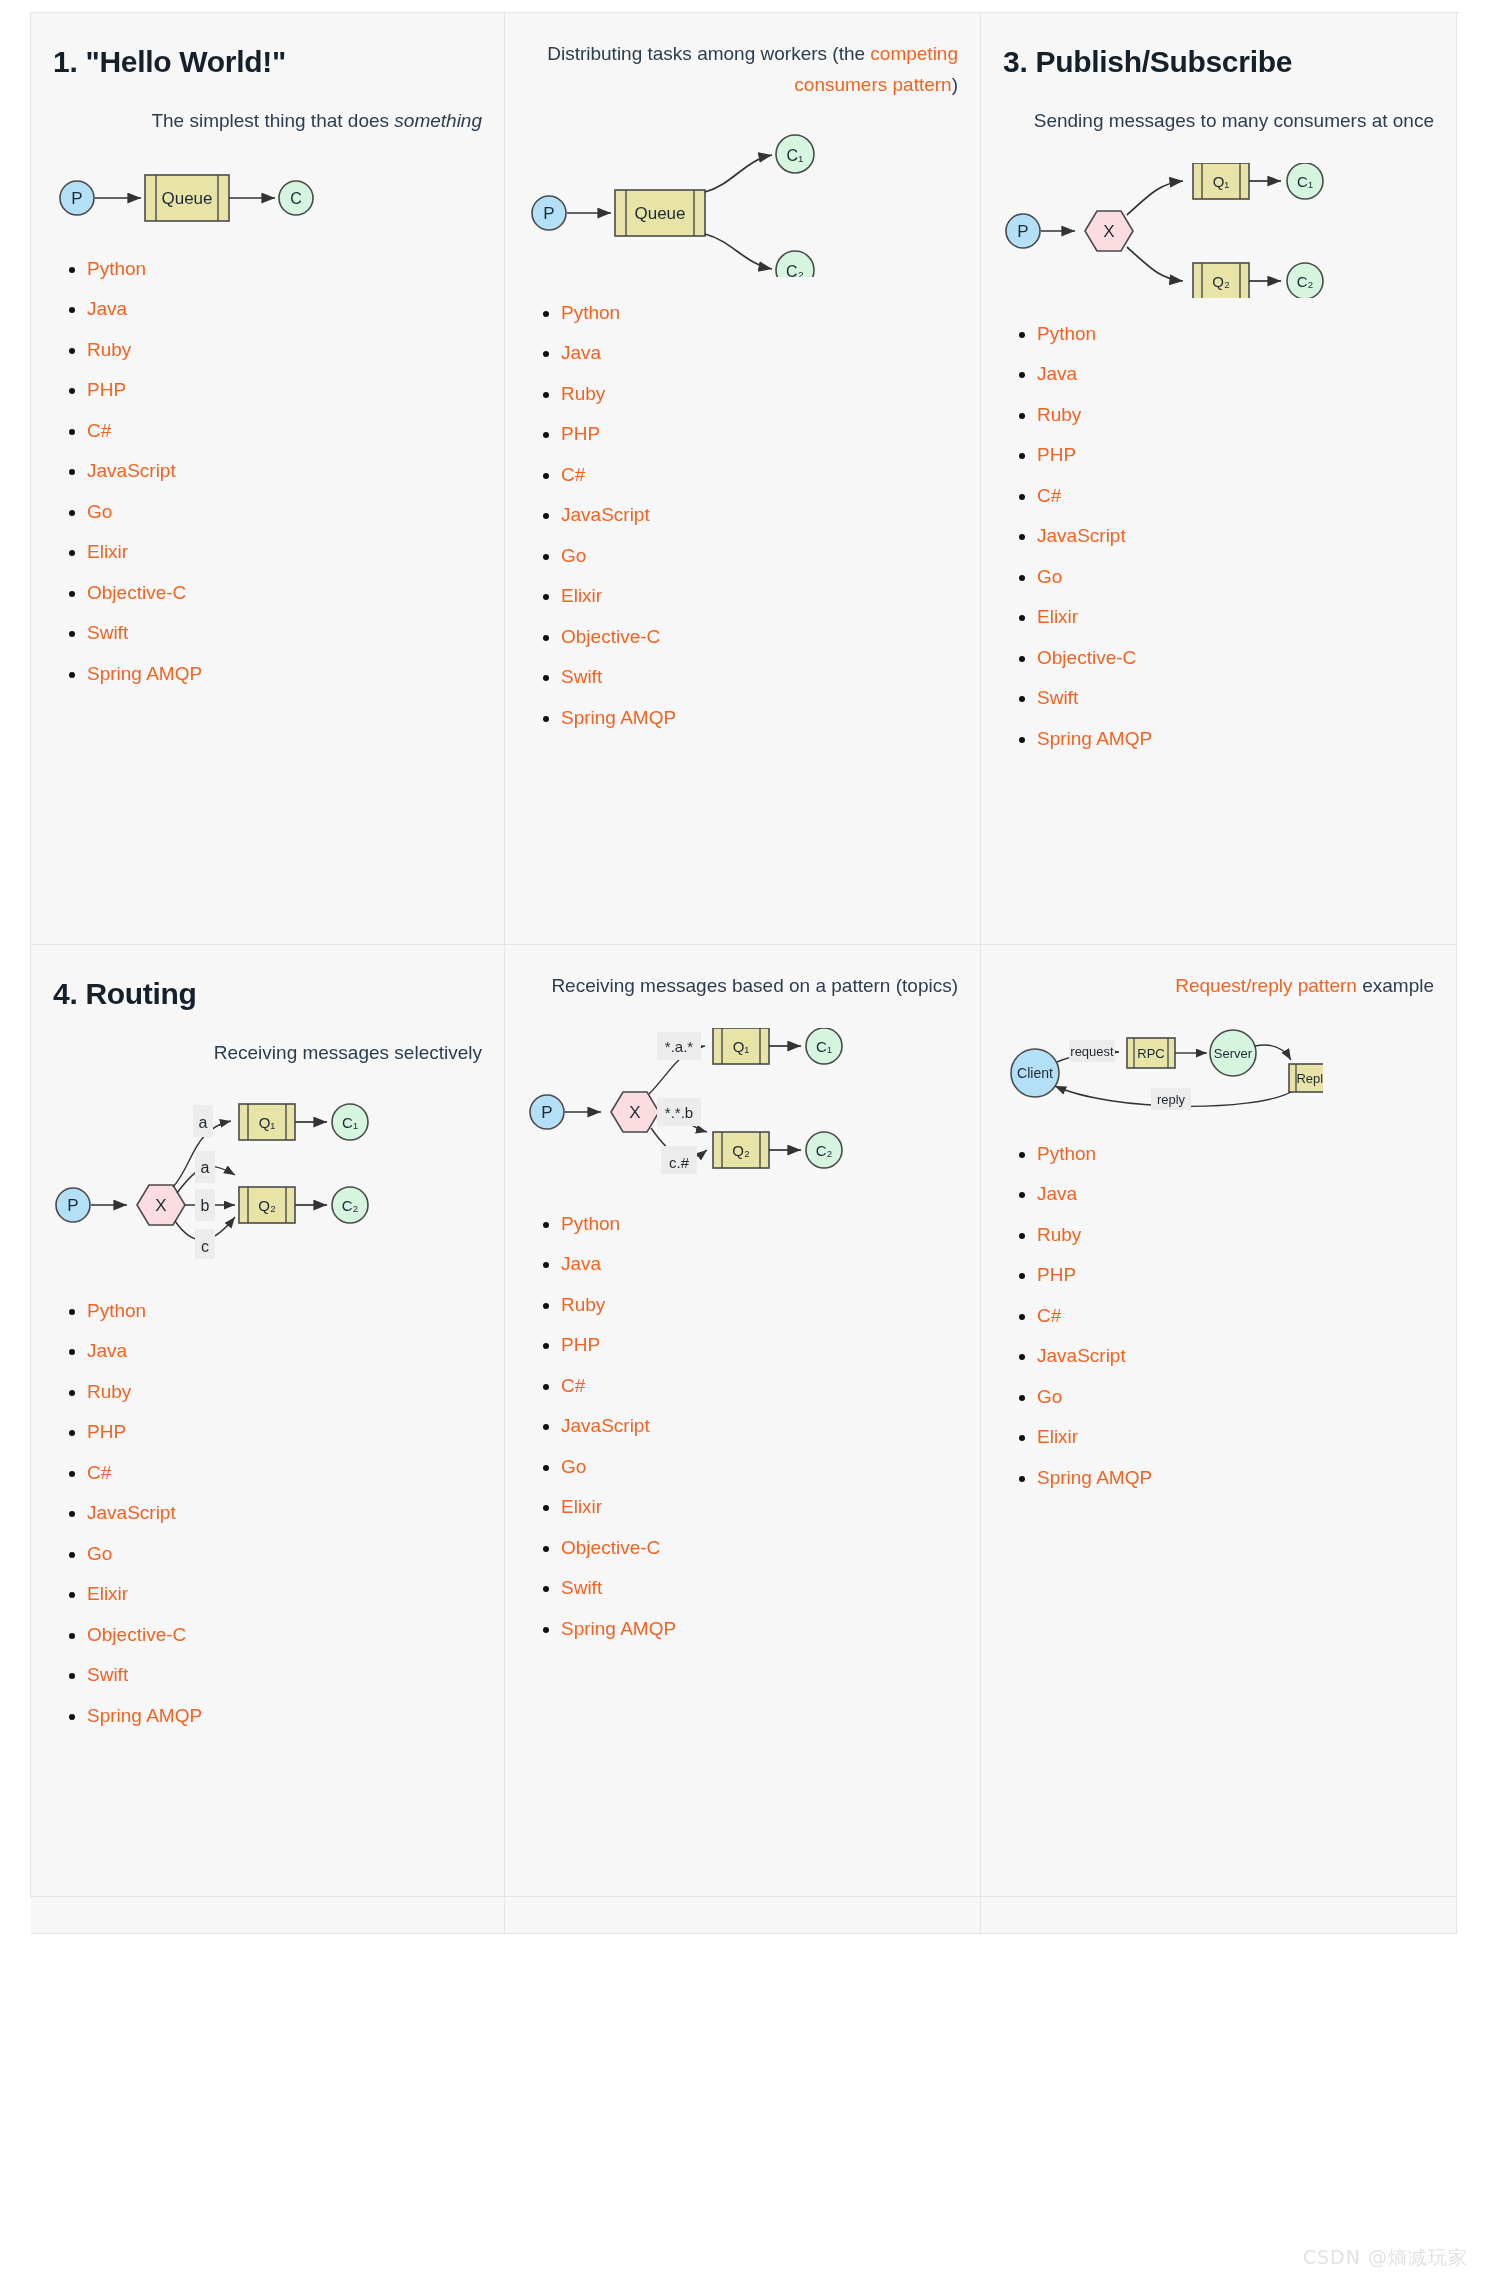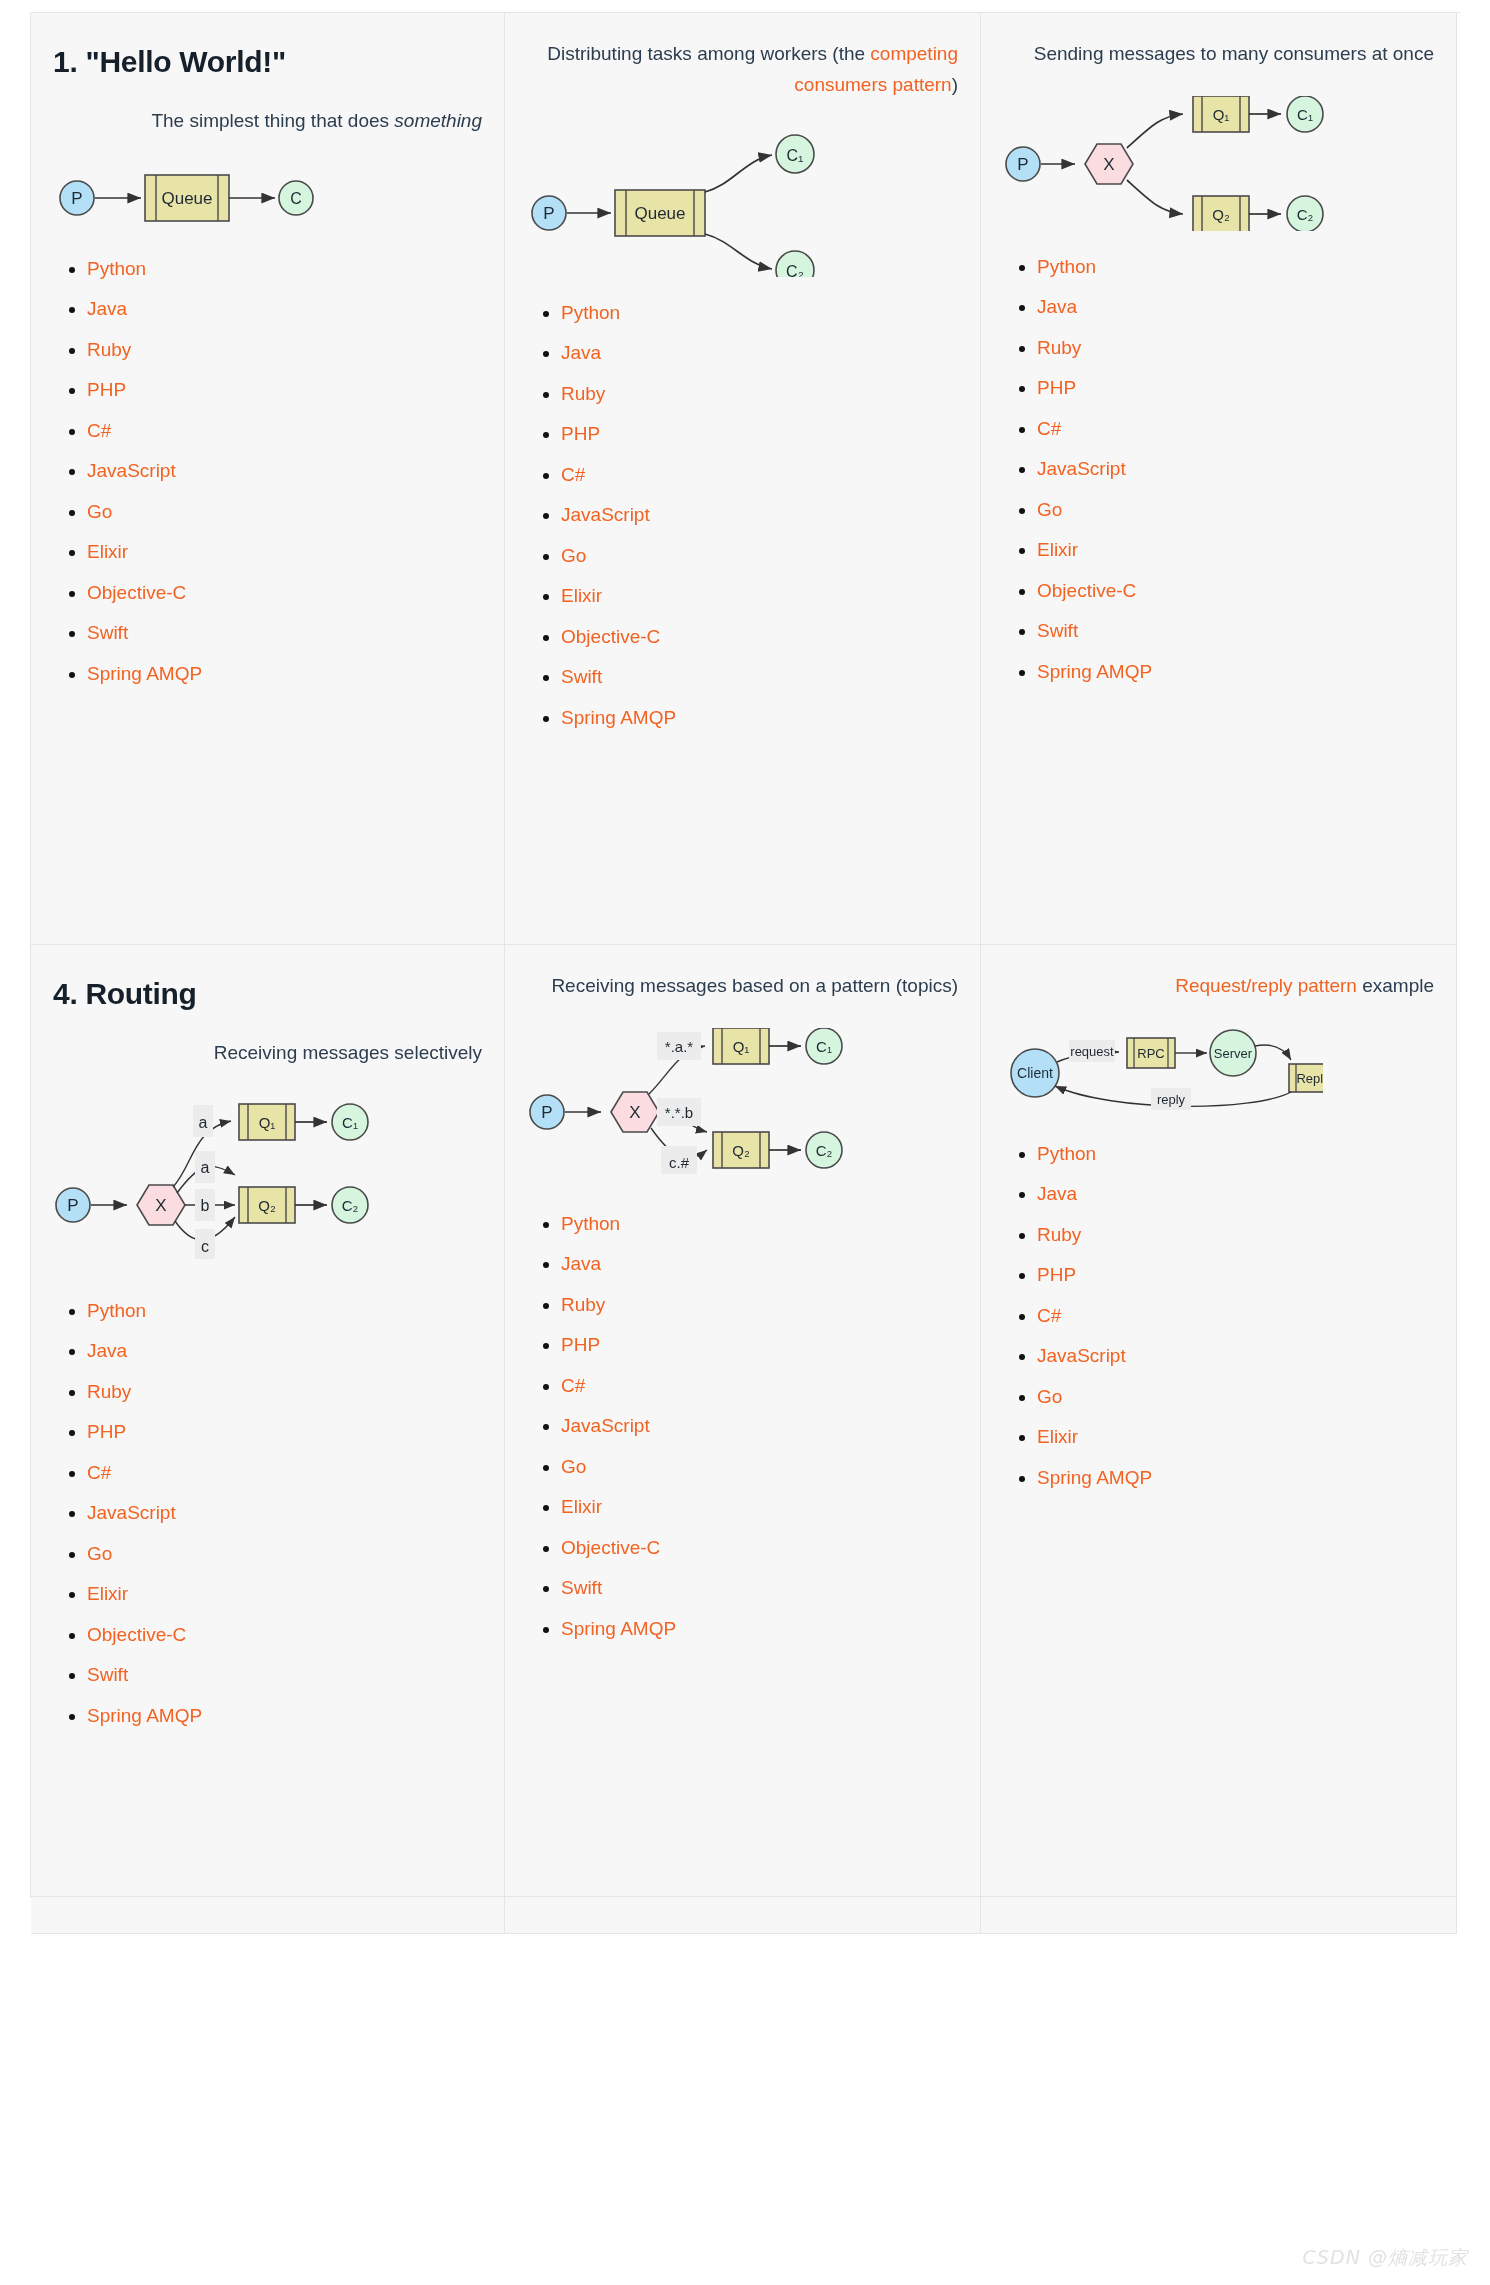--- a/index.html
+++ b/index.html
@@ -69,21 +69,20 @@
   .diagram svg { display:block; }
 
   .watermark {
     position:absolute;
     right:22px; bottom:14px;
     font-size:19px;
     color:#e2e2e2;
     letter-spacing:1px;
     font-family:"DejaVu Sans", sans-serif;
     white-space:nowrap;
-    font-style:italic;
   }
 </style>
 </head>
 <body>
 
 <div class="grid">
 
   <div class="cell">
     <h2 class="tut-title">1. "Hello World!"</h2>
     <p class="tut-desc">
@@ -158,20 +157,21 @@
       <li><a class="lang-link" href="#">JavaScript</a></li>
       <li><a class="lang-link" href="#">Go</a></li>
       <li><a class="lang-link" href="#">Elixir</a></li>
       <li><a class="lang-link" href="#">Objective-C</a></li>
       <li><a class="lang-link" href="#">Swift</a></li>
       <li><a class="lang-link" href="#">Spring AMQP</a></li>
     </ul>
   </div>
 
   <div class="cell">
+    <h2 class="tut-title">3. Publish/Subscribe</h2>
     <p class="tut-desc">Sending messages to many consumers at once</p>
     <div class="diagram">
       <svg width="330" height="135" viewBox="0 0 330 135">
         <defs>
           <marker id="ah3" markerWidth="9" markerHeight="9" refX="8" refY="3.2" orient="auto">
             <path d="M0,0 L8,3.2 L0,6.4 z" fill="#333"></path>
           </marker>
         </defs>
         <circle cx="20" cy="68" r="17" fill="#b3e0f7" stroke="#4a4a4a" stroke-width="1.6"></circle>
         <text x="20" y="74" text-anchor="middle" font-size="17" fill="#1f2933" font-family="Liberation Sans, sans-serif">P</text>

